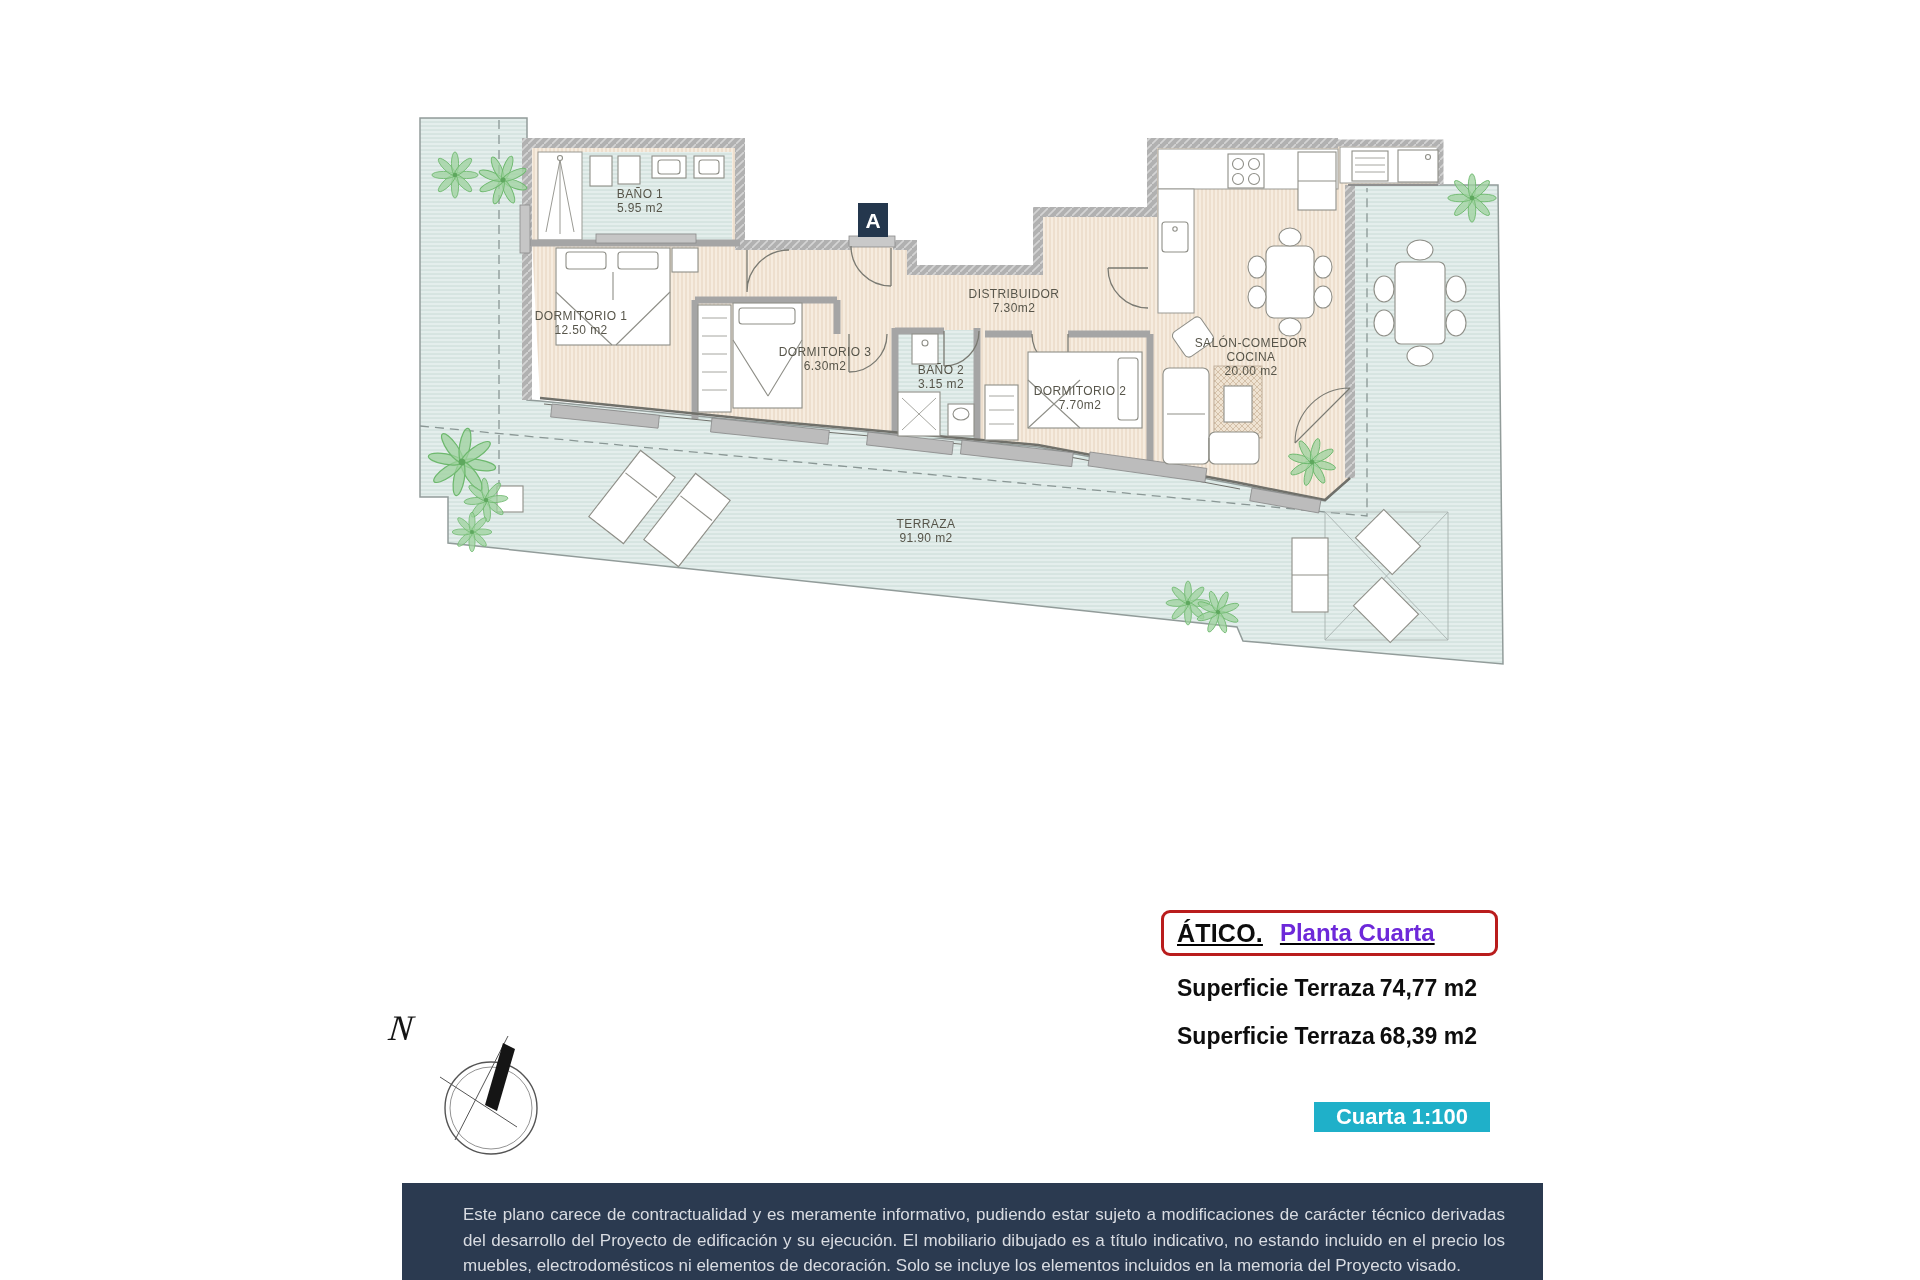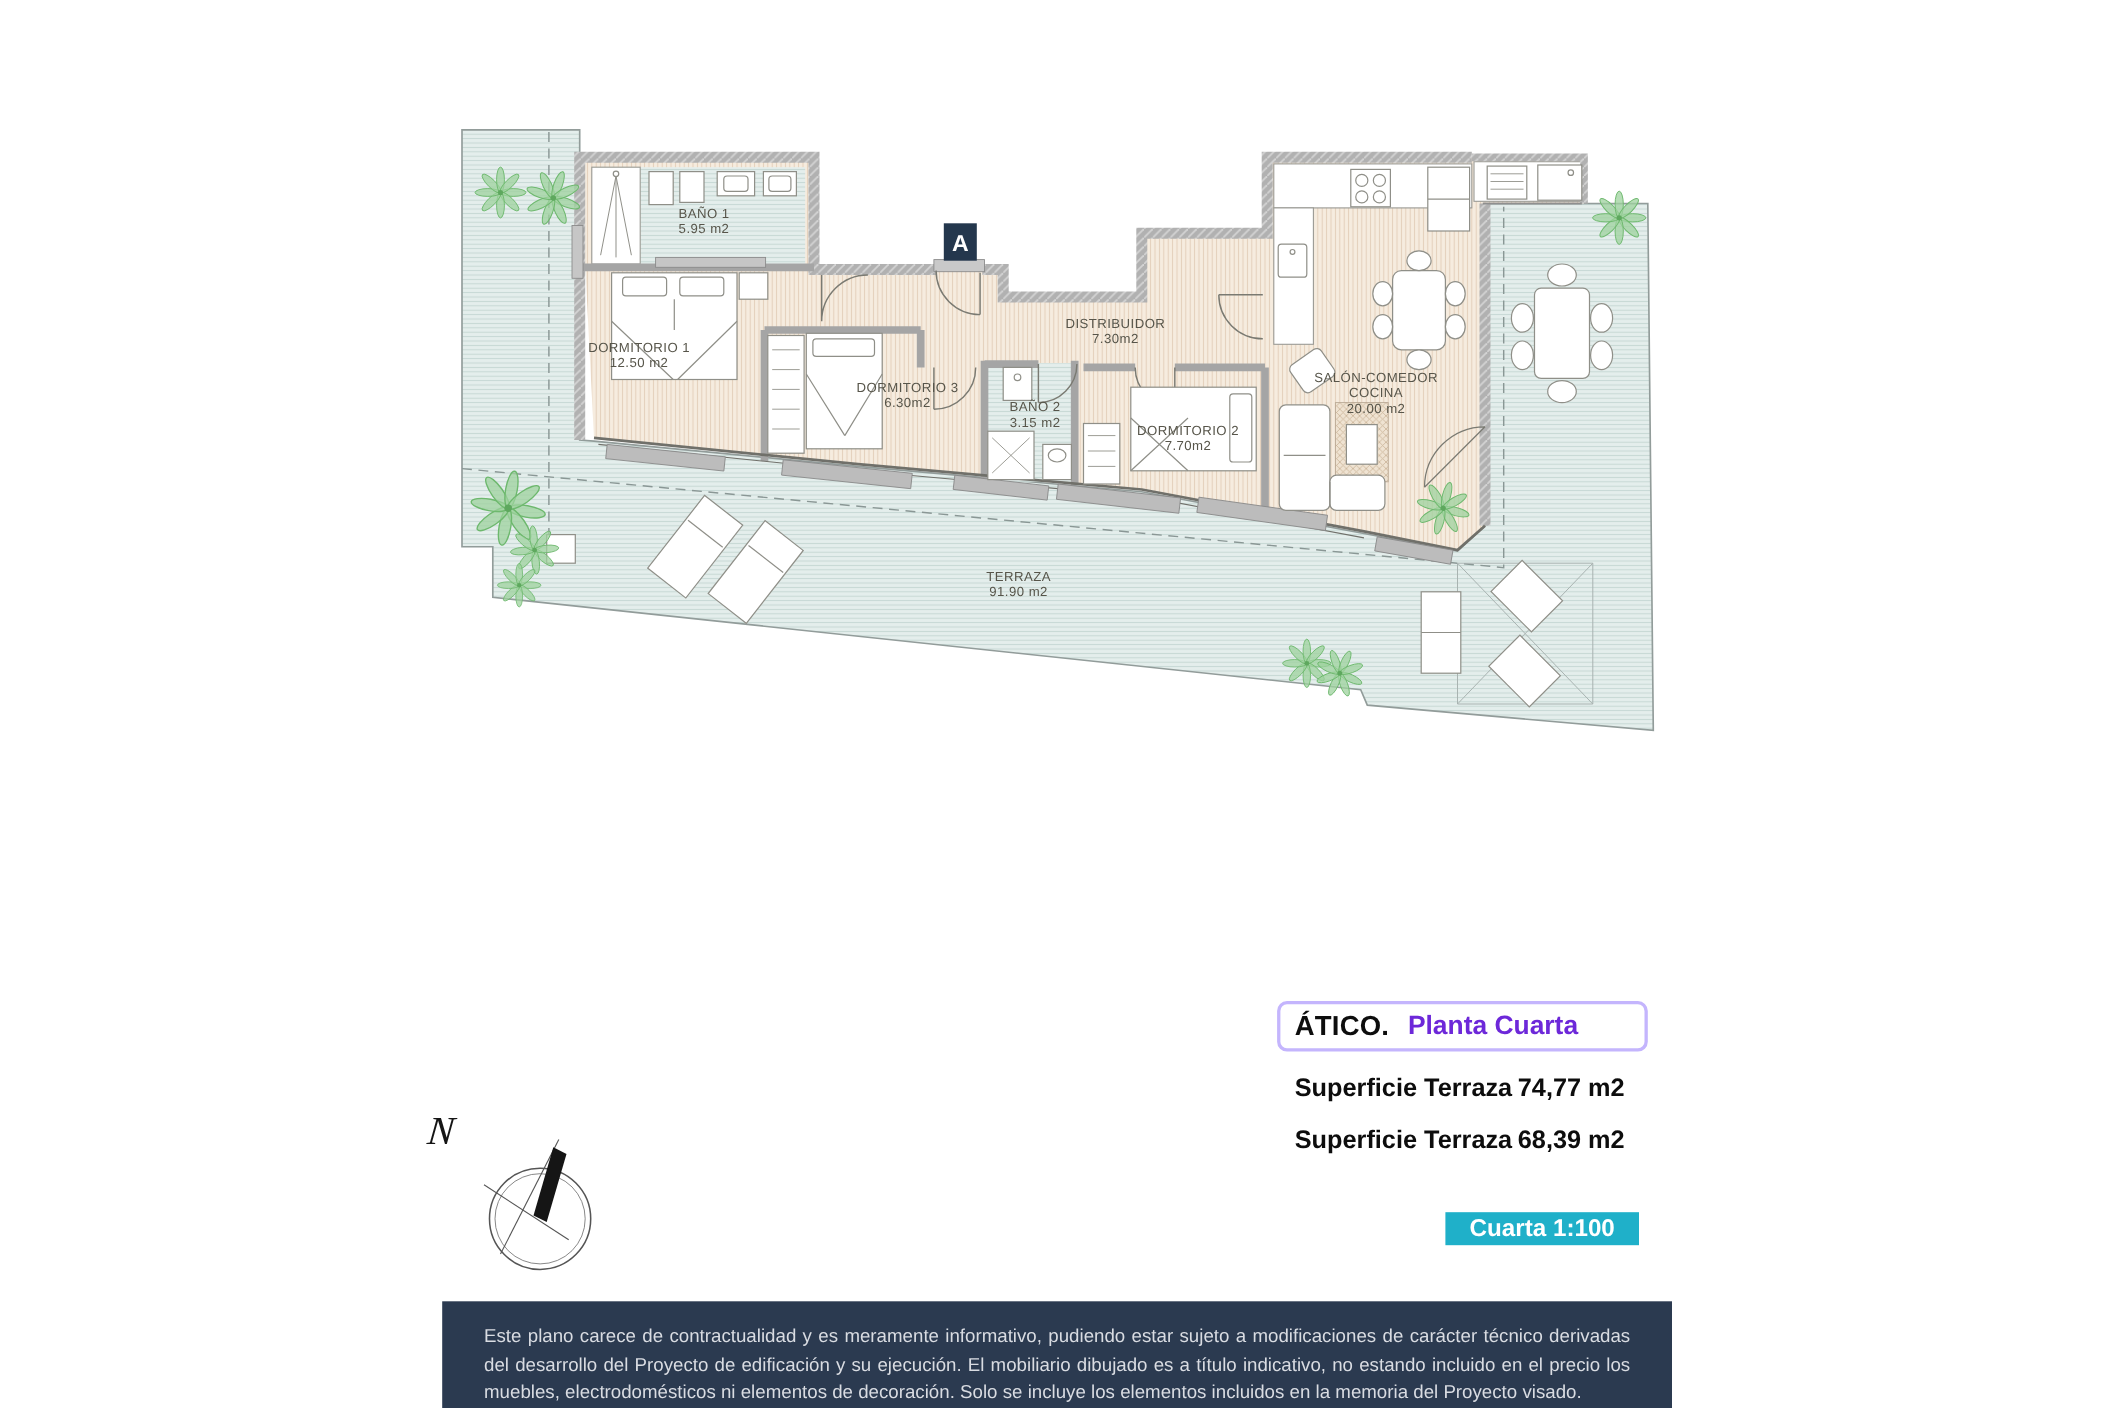--- a/index.html
+++ b/index.html
@@ -2,31 +2,31 @@
 <html><head>
 <meta charset="utf-8">
 <style>
   html,body{margin:0;padding:0;background:#ffffff;}
   #stage{position:relative;width:1920px;height:1280px;background:#ffffff;overflow:hidden;
          font-family:"Liberation Sans",sans-serif;}
   #plan-svg{position:absolute;left:0;top:0;}
   .room-label{font-family:"Liberation Sans",sans-serif;}
   
   .title-box{position:absolute;left:1161px;top:910px;width:318px;height:40px;
-             border:3px solid #c4b5fd;border-radius:9px;background:#ffffff;
-             display:flex;align-items:center;padding-left:13px;}
+             border:3px solid #b91c1c;border-radius:9px;background:#ffffff;
+             display:flex;align-items:center;padding-left:13px;text-decoration:underline;}
   .title-box .t1{font-size:25px;font-weight:bold;color:#0d0d0d;letter-spacing:.2px;}
   .title-box .t2{font-size:24px;font-weight:bold;color:#6d28d9;margin-left:17px;}
   .info-row{position:absolute;width:318px;left:1163px;display:flex;}
   .info-row .lbl{font-size:23px;font-weight:bold;color:#0d0d0d;margin-left:14px;}
   .info-row .val{font-size:23px;font-weight:bold;color:#0d0d0d;margin-left:auto;margin-right:4px;}
   .scale-bar{position:absolute;left:1314px;top:1102px;width:176px;height:30px;
              background:#1fb0c9;color:#ffffff;font-size:22px;font-weight:bold;
              display:flex;align-items:center;justify-content:center;}
-  .footer{position:absolute;left:402px;top:1183px;width:1118px;height:97px;background:#2b3a50;}
+  .footer{position:absolute;left:402px;top:1183px;width:1118px;height:97px;background:#2b3a50;padding-left:23px;}
   .footer p{margin:19px 38px 0 38px;font-size:17px;line-height:1.5;color:#d9dce2;
             text-align:justify;}
 </style>
 </head>
 <body>
 
 <div id="stage">
 
 <svg id="plan-svg" width="1920" height="1280" viewBox="0 0 1920 1280">
   <defs>

